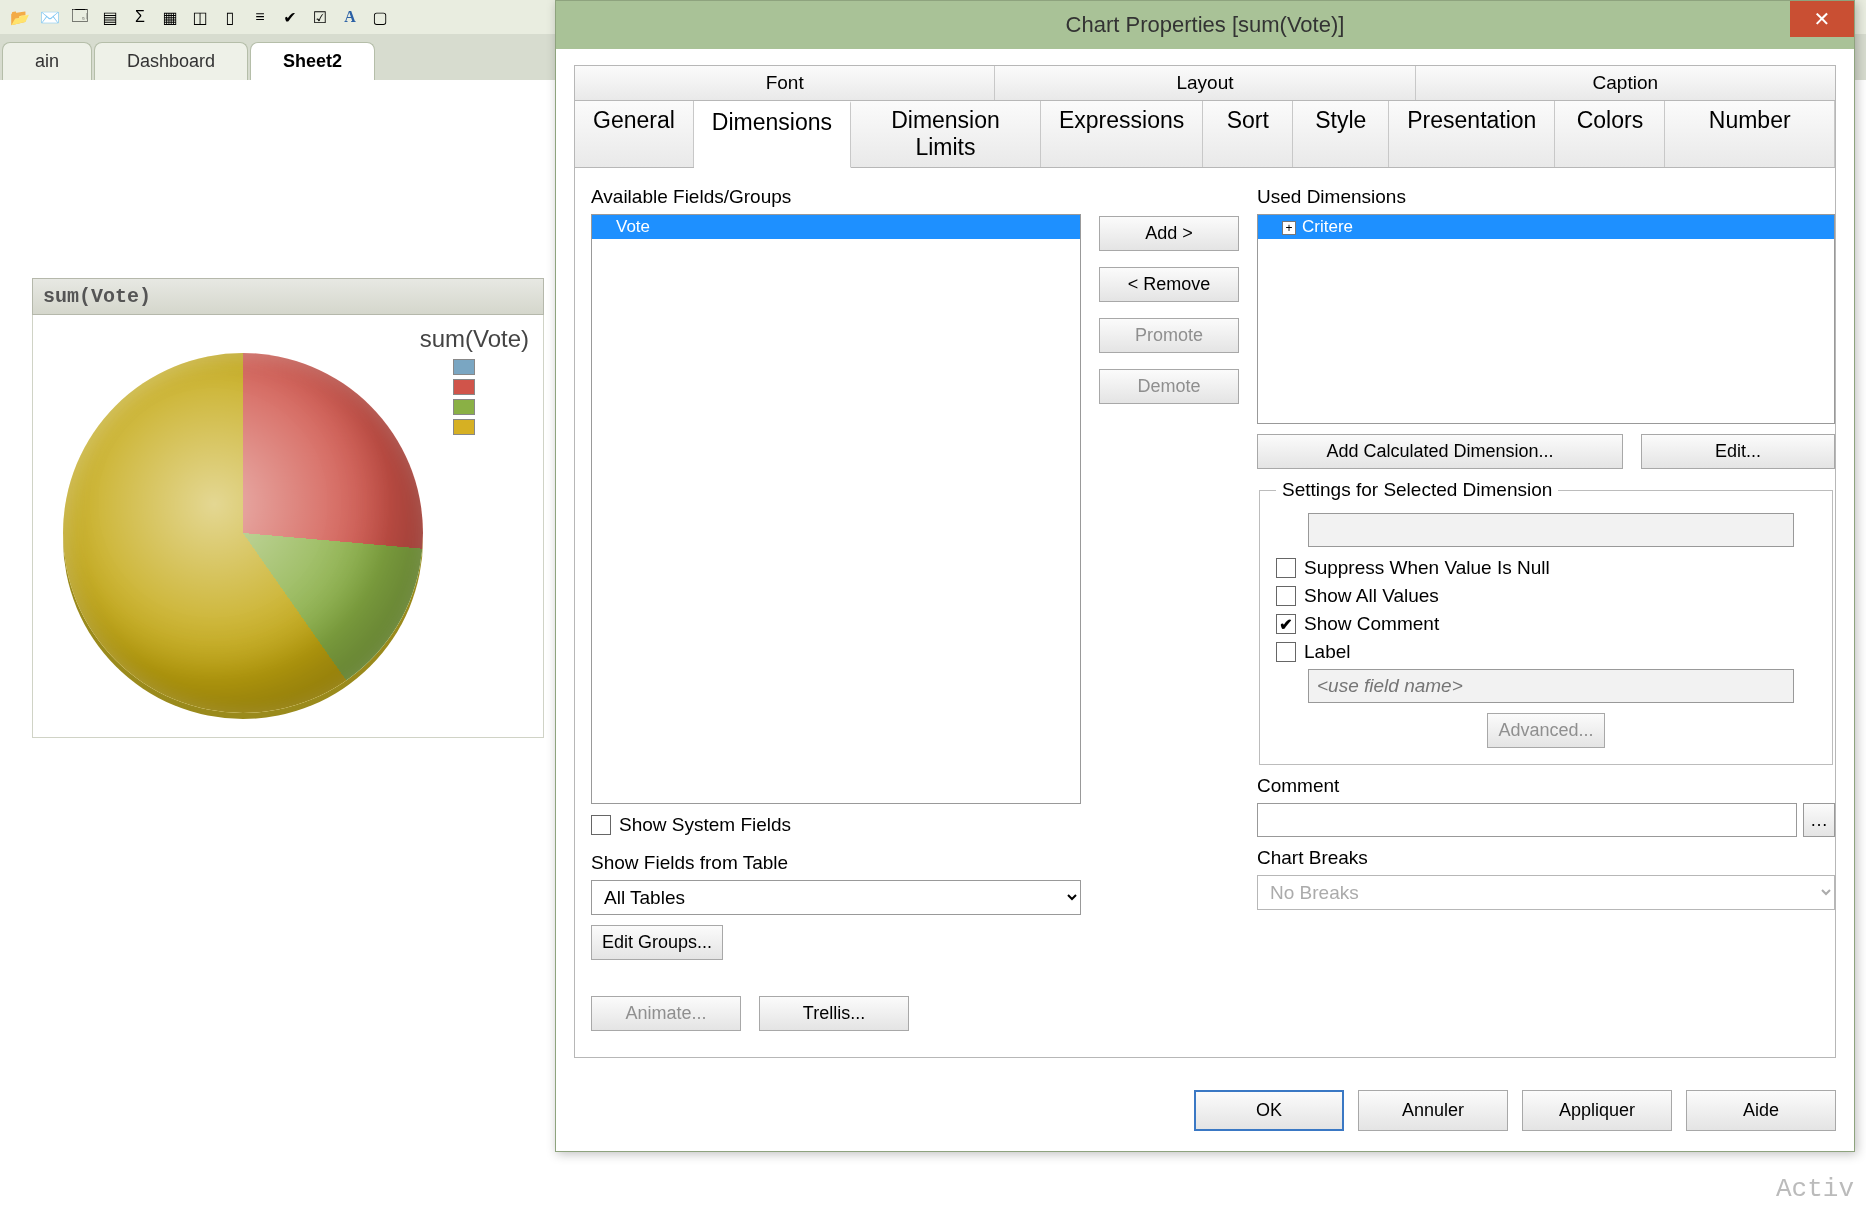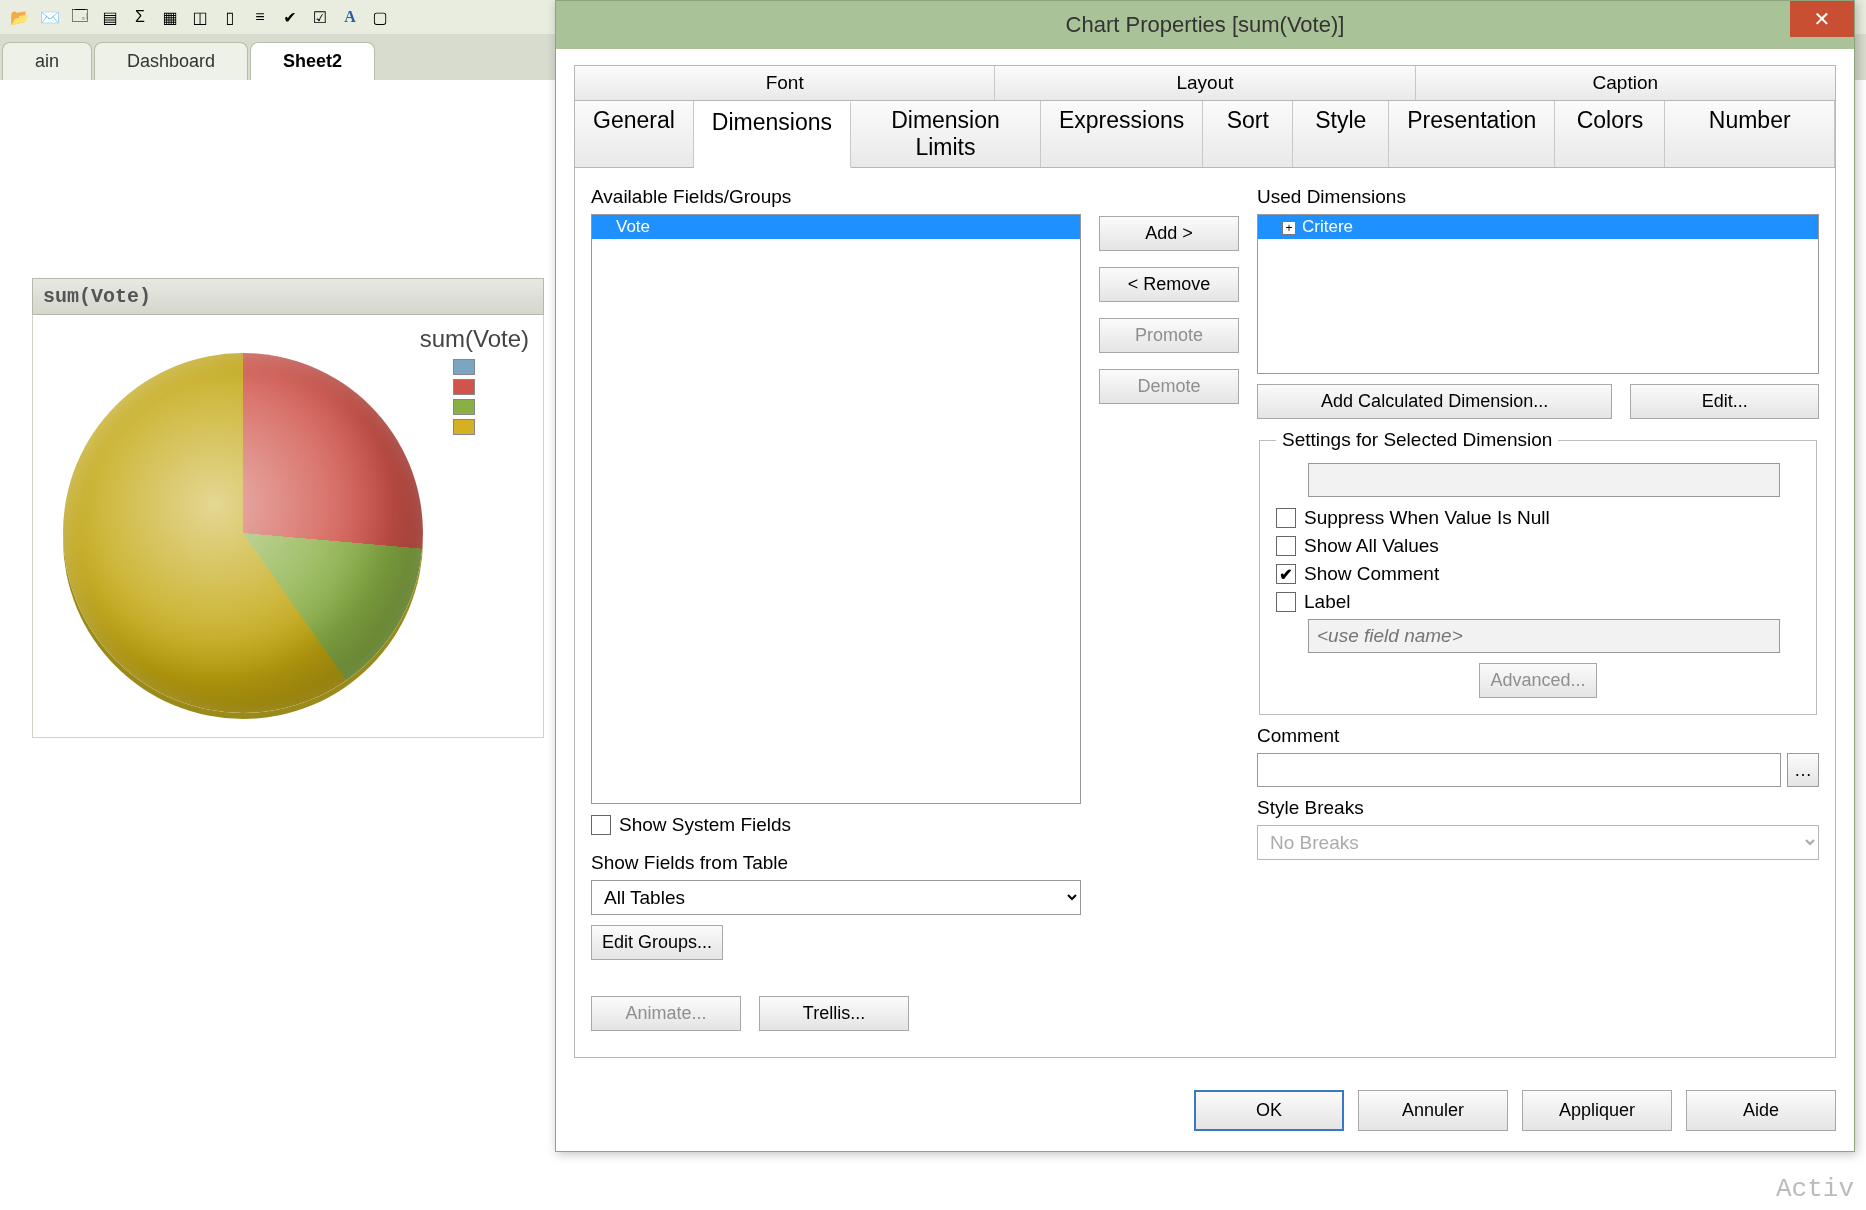--- a/index.html
+++ b/index.html
@@ -188,21 +188,21 @@
     background: #fff;
     border-top: 2px solid #fff;
     margin-top: -1px;
     border-bottom: 1px solid #fff;
     position: relative; top: 1px;
   }
 
   .tab-page {
     border: 1px solid #b7b7b7;
     border-top: none;
-    padding: 18px 16px 26px 16px;
+    padding: 18px 0 26px 16px;
   }
 
   .cols {
     display: flex;
     gap: 18px;
   }
   .col-left {
     width: 490px;
     display: flex;
     flex-direction: column;
@@ -224,21 +224,21 @@
     font-size: 19px;
     margin-bottom: 6px;
   }
 
   .listbox {
     border: 1px solid #999;
     height: 590px;
     overflow: auto;
     background: #fff;
   }
-  .listbox.small { height: 160px; }
+  .listbox.small { height: 210px; }
   .list-item {
     padding: 2px 24px;
     color: #fff;
     background: #1e90ff;
   }
   .list-item .expander {
     display: inline-block;
     width: 14px; height: 14px;
     border: 1px solid #777;
     background: #fff;
@@ -477,21 +477,21 @@
               <button class="btn disabled" disabled="">Advanced...</button>
             </div>
           </fieldset>
 
           <div class="lbl row-gap">Comment</div>
           <div class="comment-row">
             <input class="field" value="" style="">
             <button class="ellipsis-btn">…</button>
           </div>
 
-          <div class="lbl row-gap">Style Breaks</div>
+          <div class="lbl row-gap">Chart Breaks</div>
           <select class="field" disabled="" style="color:#888">
             <option>No Breaks</option>
           </select>
         </div>
 
       </div>
     </div>
   </div>
 
   <div class="dlg-footer">

